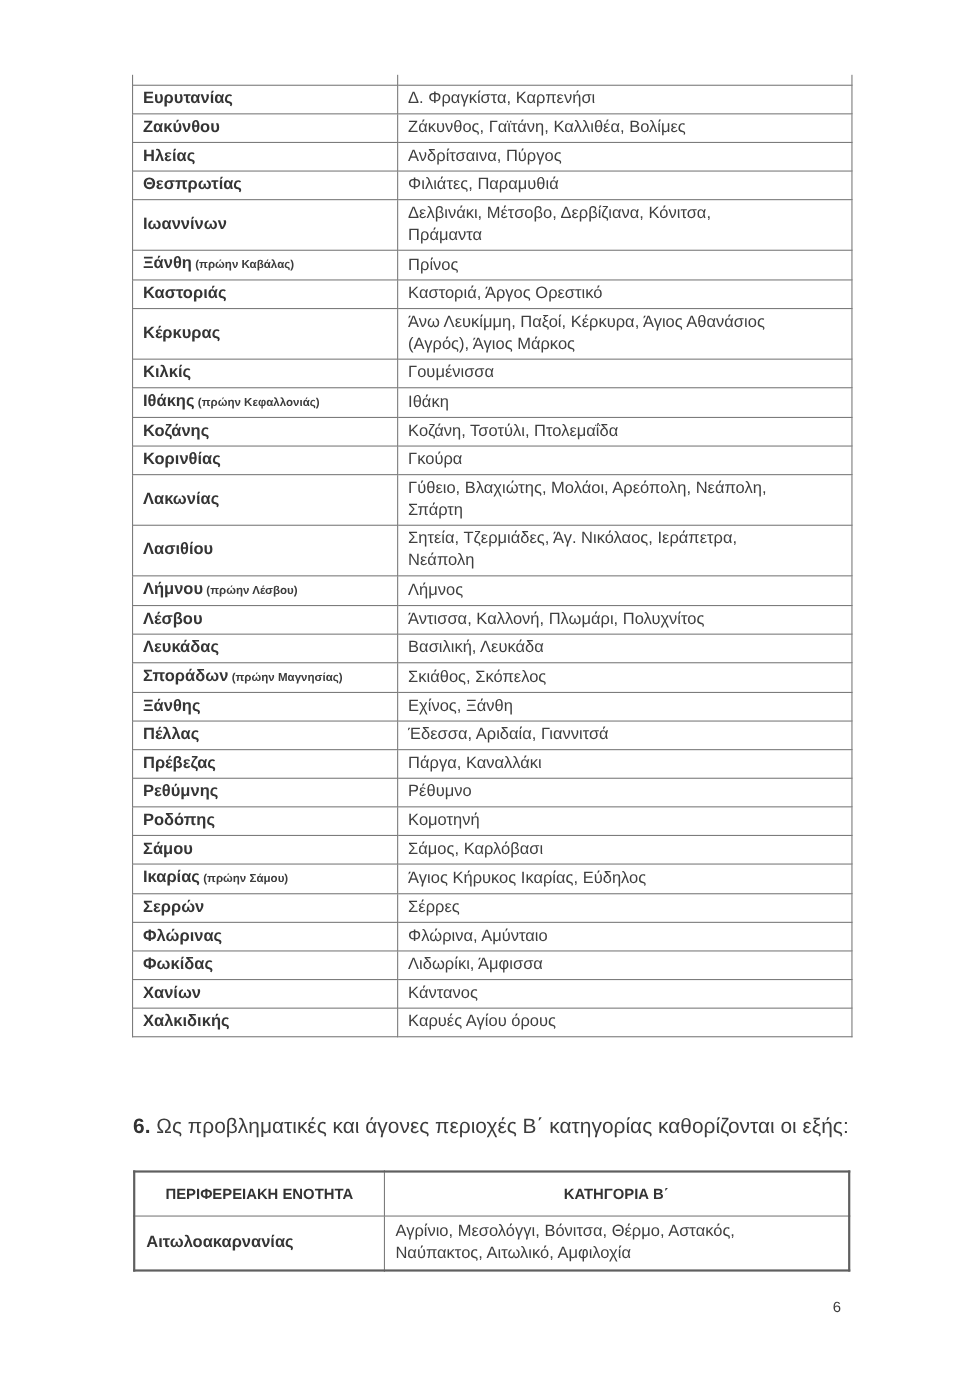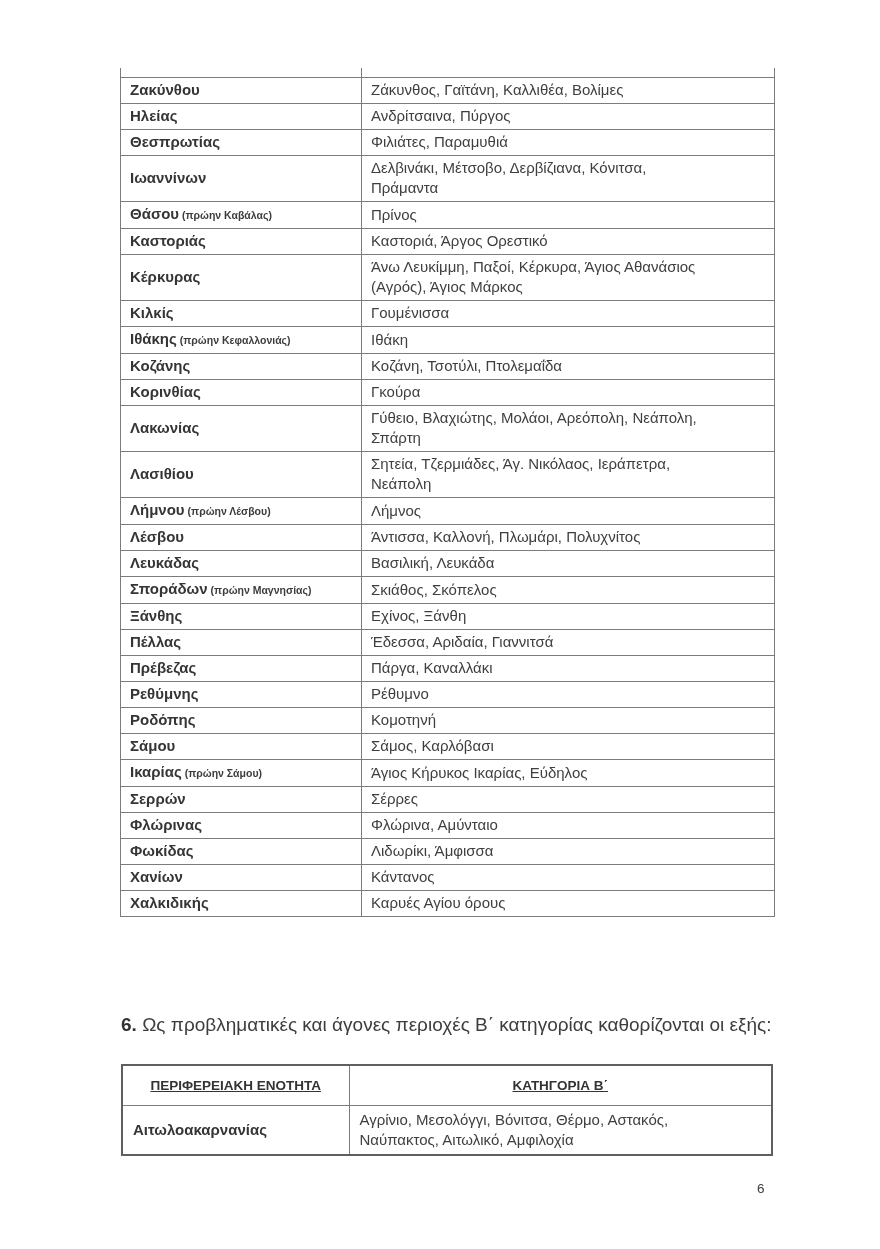--- a/index.html
+++ b/index.html
@@ -59,21 +59,20 @@
     table-layout: fixed;
     border: 2px solid #5f5f5f;
   }
   .tbl-b th {
     border: 1px solid #7c7c7c;
     font-size: 13.5px;
     font-weight: bold;
     color: #333333;
     padding: 12px 6px;
     text-align: center;
-    text-decoration: underline;
   }
   .tbl-b td {
     border: 1px solid #7c7c7c;
     padding: 4px 10px;
     font-size: 15px;
     line-height: 20px;
     vertical-align: middle;
   }
 
   
@@ -94,20 +93,26 @@
     <colgroup>
       <col style="width:241px">
       <col style="width:413px">
     </colgroup>
     <tbody>
       <tr class="stub">
         <td></td>
         <td></td>
       </tr>
 
+  <tr>
+    <td class="region-cell">
+      <span class="region">Ευρυτανίας</span>
+    </td>
+    <td class="places-cell">Δ. Φραγκίστα, Καρπενήσι</td>
+  </tr>
 
   <tr>
     <td class="region-cell">
       <span class="region">Ζακύνθου</span>
     </td>
     <td class="places-cell">Ζάκυνθος, Γαϊτάνη, Καλλιθέα, Βολίμες</td>
   </tr>
 
   <tr>
     <td class="region-cell">
@@ -126,21 +131,21 @@
   <tr>
     <td class="region-cell">
       <span class="region">Ιωαννίνων</span>
     </td>
     <td class="places-cell">Δελβινάκι, Μέτσοβο, Δερβίζιανα, Κόνιτσα,
 Πράμαντα</td>
   </tr>
 
   <tr>
     <td class="region-cell">
-      <span class="region">Θάσου</span><span class="note">(πρώην Καβάλας)</span>
+      <span class="region">Ξάνθη</span><span class="note">(πρώην Καβάλας)</span>
     </td>
     <td class="places-cell">Πρίνος</td>
   </tr>
 
   <tr>
     <td class="region-cell">
       <span class="region">Καστοριάς</span>
     </td>
     <td class="places-cell">Καστοριά, Άργος Ορεστικό</td>
   </tr>

